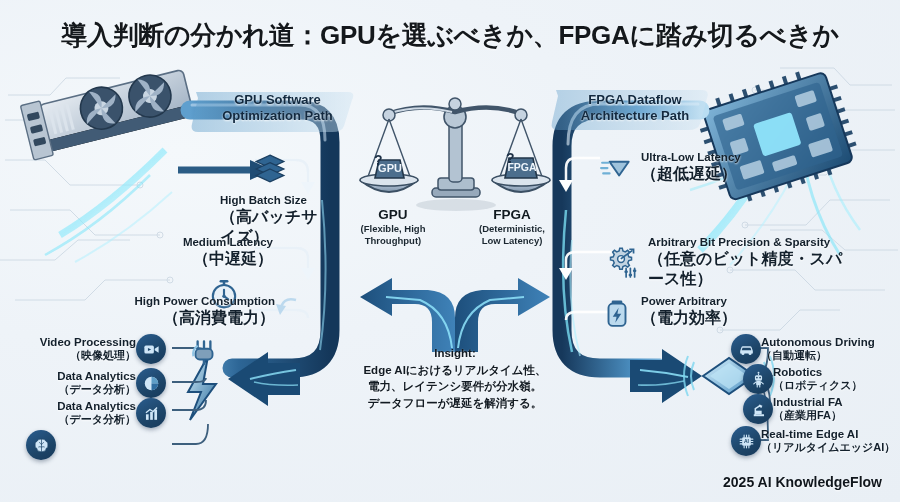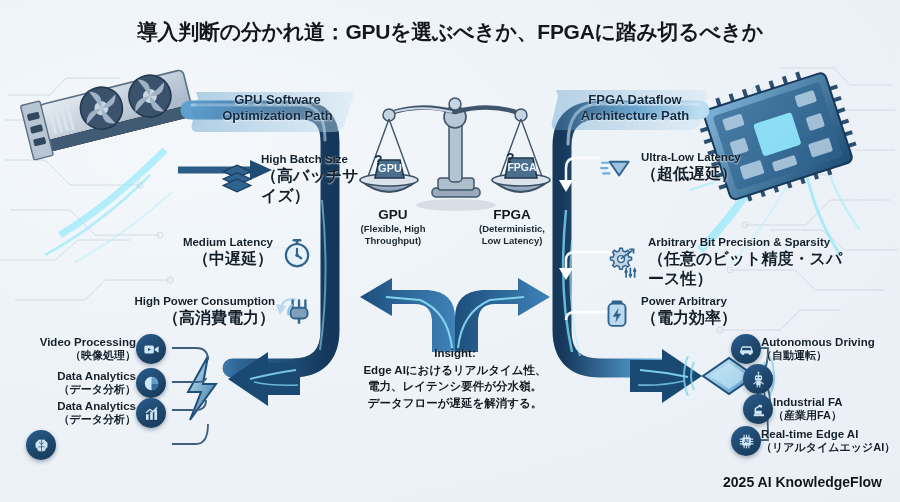--- a/index.html
+++ b/index.html
@@ -13,21 +13,21 @@
     position:relative; width:900px; height:502px;
     background:
       radial-gradient(ellipse at 20% 30%, #f4f8fb 0%, #eef3f8 40%, #e9eff5 100%);
     overflow:hidden;
   }
   #bgsvg { position:absolute; inset:0; width:900px; height:502px; }
 
   
   .title {
     position:absolute; left:0; top:18px; width:900px; text-align:center;
-    font-size:21px; font-weight:bold; color:#14181c; letter-spacing:-0.3px;
+    font-size:26px; font-weight:bold; color:#14181c; letter-spacing:-0.3px;
     text-shadow:0 1px 2px rgba(255,255,255,.9);
   }
   .subtitle {
     position:absolute; left:0; top:52px; width:900px; text-align:center;
     font-size:12px; font-weight:bold; color:#2a3138;
   }
 
   
   .banner {
     position:absolute; text-align:center; line-height:1.25;
@@ -38,21 +38,21 @@
   #banner-right { left:560px; top:92px; width:150px; }
 
   
   .feat { position:absolute; display:flex; align-items:center; gap:7px; }
   .feat .txt {
     font-size:11.5px; font-weight:bold; color:#13202c; line-height:1.25;
     text-shadow:0 1px 2px rgba(255,255,255,.85);
   }
   .feat .txt .jp { display:block; font-size:16px; }
   .feat.right-side { flex-direction:row; }
-  .feat.left-side  { flex-direction:row;justify-content:center; }
+  .feat.left-side  { flex-direction:column;justify-content:center; }
   .feat.left-side .txt { text-align:right; }
 
   .ficon { width:34px; height:34px; flex:0 0 34px; }
 
   
   .app { position:absolute; display:flex; align-items:center; gap:0; }
   .app .alabel {
     font-size:11.5px; font-weight:bold; color:#13202c; line-height:1.22;
     text-shadow:0 1px 2px rgba(255,255,255,.85);
   }
@@ -560,20 +560,24 @@
       <svg viewBox="0 0 24 24">
           <circle cx="12" cy="3.5" r="1.2" fill="#cfe6f7"></circle>
       <path d="M12 4.7 V6.5" stroke="#cfe6f7" stroke-width="1.2"></path>
       <rect x="7.5" y="6.5" width="9" height="7" rx="2" fill="#cfe6f7"></rect>
       <circle cx="10" cy="9.6" r="1.1" fill="#1d4568"></circle>
           <circle cx="14" cy="9.6" r="1.1" fill="#1d4568"></circle>
       <rect x="9" y="13.8" width="6" height="5.5" rx="1.4" fill="#cfe6f7"></rect>
       <path d="M9 15 L6 17.5 M15 15 L18 17.5 M10.4 19.3 V21.5 M13.6 19.3 V21.5" stroke="#cfe6f7" stroke-width="1.4" stroke-linecap="round"></path>
         </svg>
     </span>
+    <div class="alabel" style="width:120px;">
+      <span>Robotics</span>
+      <span class="jp">（ロボティクス）</span>
+    </div>
   </div>
 
   <div class="app r" style="left:743px;top:394px;">
     <span class="circ">
       <svg viewBox="0 0 24 24">
           <path d="M6 18 H19 V20.5 H6 Z" fill="#cfe6f7"></path>
       <path d="M8 18 V11 L14 7" fill="none" stroke="#cfe6f7" stroke-width="2" stroke-linecap="round"></path>
       <path d="M13 5.6 L17 7.4 L15.6 10 L12 8 Z" fill="#cfe6f7"></path>
       <rect x="8" y="13.5" width="8" height="4.5" fill="#cfe6f7"></rect>
         </svg>

